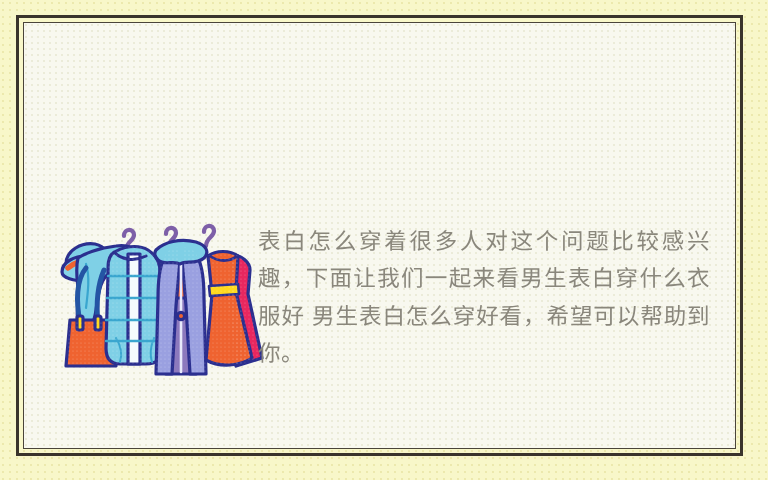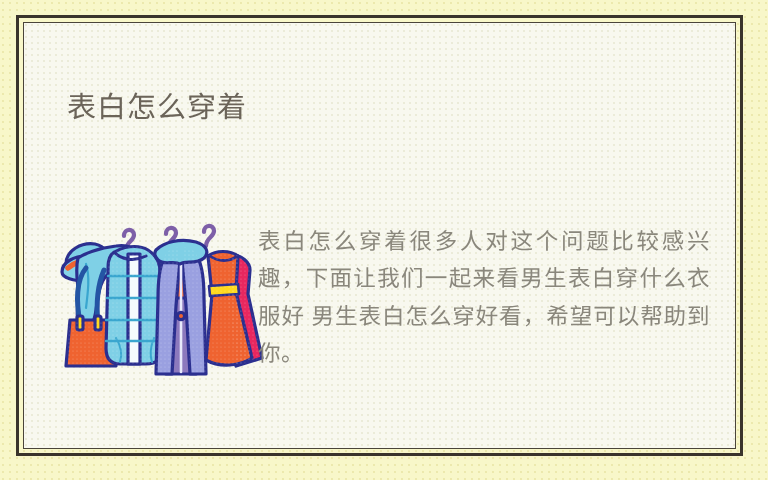--- a/index.html
+++ b/index.html
@@ -80,34 +80,33 @@
     position: absolute;
     left: 234px;
     top: 177px;
     width: 452px;
     font-size: 22.5px;
     line-height: 37.5px;
     letter-spacing: 0.4px;
     color: #8a877c;
     text-align: justify;
     text-justify: inter-character;
-    font-family: Liberation Serif, serif;
+    font-family: Liberation Sans, sans-serif;
     font-weight: 400;
   }
 </style>
 </head>
 <body>
 
 <div id="page">
 
   <div id="outer-frame"></div>
 
   <div id="inner-frame">
 
-    <h1 id="title">表白怎么穿着</h1>
 
     <div id="illustration">
       <svg viewBox="0 0 210 200" xmlns="http://www.w3.org/2000/svg">
         <defs>
           <pattern id="dots" width="4" height="4" patternUnits="userSpaceOnUse">
             <circle cx="1" cy="1" r="0.6" fill="rgba(255,255,255,0.30)"></circle>
           </pattern>
         </defs>
 
         <g stroke="#2b2f8f" stroke-width="3.2" stroke-linejoin="round" stroke-linecap="round">

